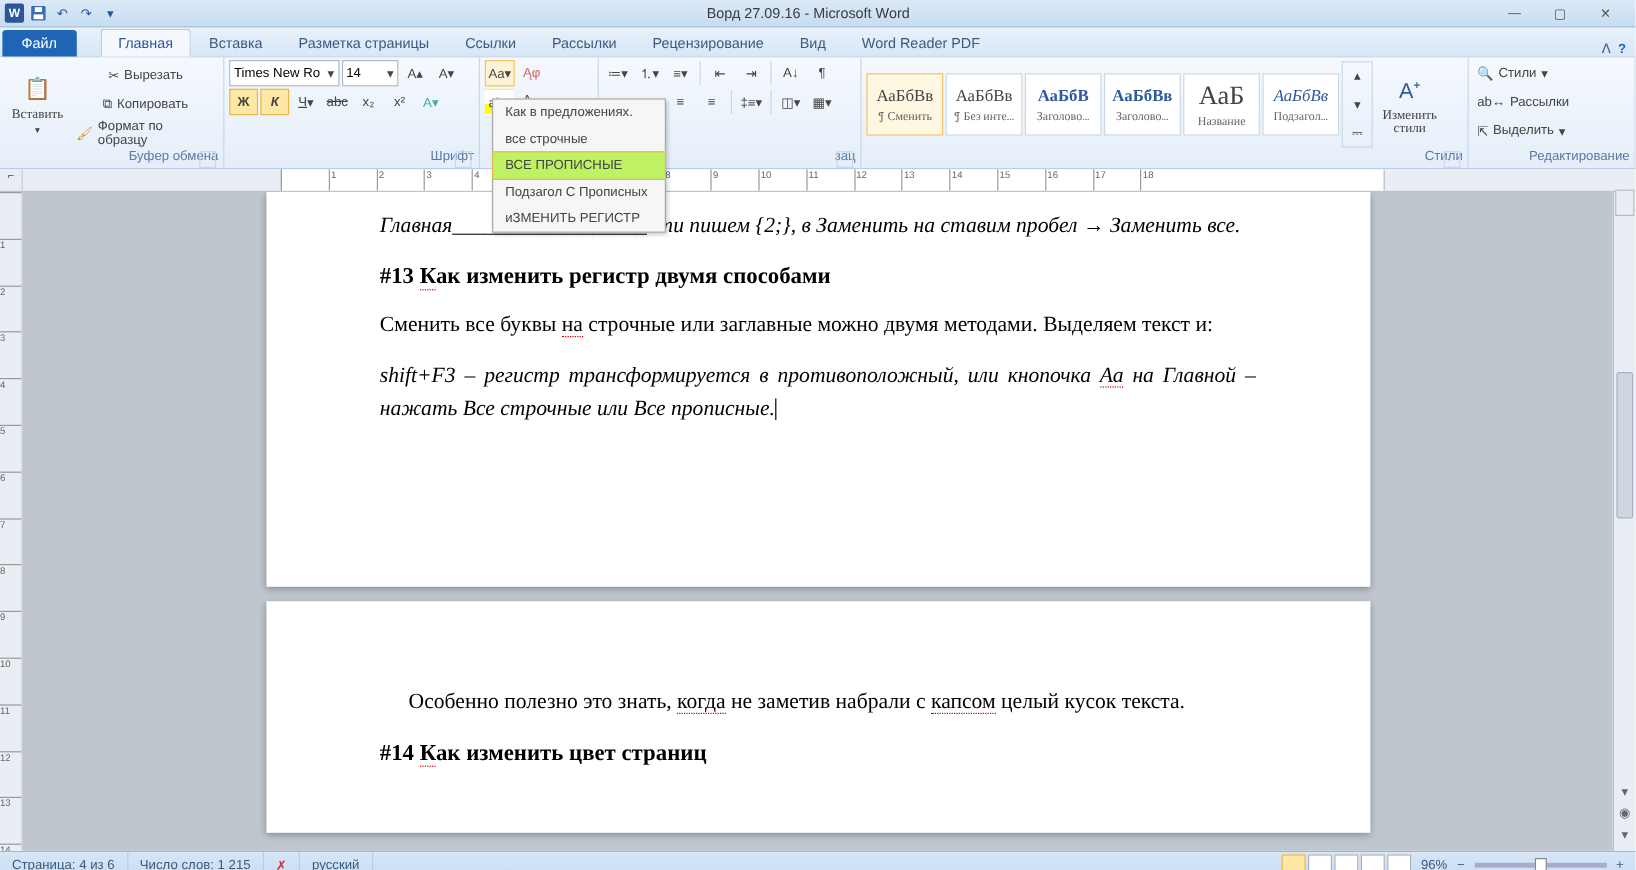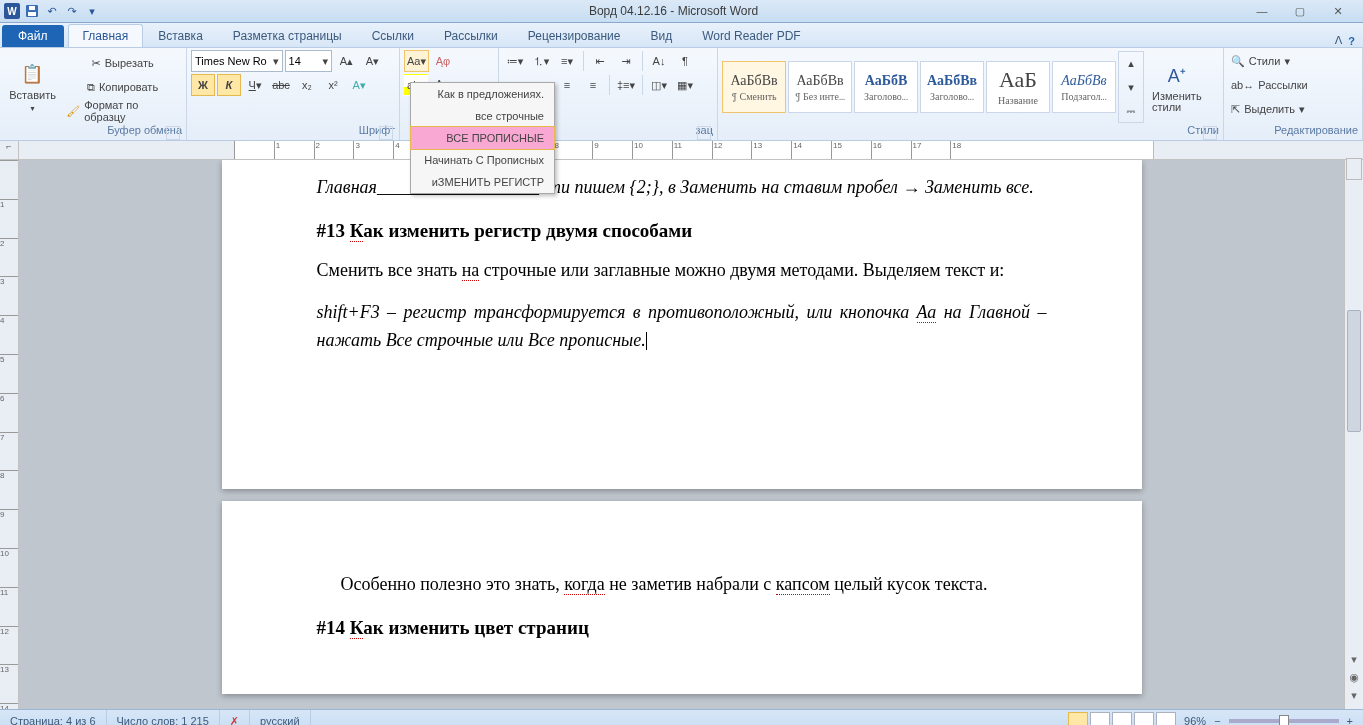--- a/index.html
+++ b/index.html
@@ -4,48 +4,48 @@
 <style>
   html,body{margin:0;padding:0;font-family:"Segoe UI",Tahoma,sans-serif;font-size:11px;color:#444;background:#fff;user-select:none;}
   .titlebar{height:22px;background:linear-gradient(#dbe9f7,#c7ddf2);display:flex;align-items:center;border-bottom:1px solid #8ba9cc;}
   .qat{display:flex;align-items:center;gap:4px;padding-left:4px;}
   .qat .wicon{width:16px;height:16px;background:#2b579a;color:#fff;display:flex;align-items:center;justify-content:center;font-weight:bold;font-size:10px;border-radius:2px;}
   .qat .qbtn{width:16px;height:16px;display:flex;align-items:center;justify-content:center;color:#2b579a;}
   .title{flex:1;text-align:center;font-size:12px;color:#3b3b3b;}
   .wincontrols{display:flex;gap:8px;padding-right:10px;}
   .wincontrols div{width:30px;height:18px;display:flex;align-items:center;justify-content:center;color:#555;}
   .tabbar{height:24px;background:linear-gradient(#e8f1fb,#d7e6f7);display:flex;align-items:flex-end;border-bottom:1px solid #b8cde4;padding-left:2px;}
-  .filetab{background:#1e66b5;color:#fff;padding:4px 16px;border-radius:3px 3px 0 0;margin-right:4px;font-size:12px;}
+  .filetab{background:#1e66b5;color:#fff;padding:4px 16px;border-radius:3px 3px 0 0;margin-right:20px;font-size:12px;}
   .rtab{padding:4px 14px;font-size:12px;color:#3c5a7d;border:1px solid transparent;border-bottom:none;}
   .rtab.active{background:#f5f9fe;border-color:#b8cde4;border-radius:3px 3px 0 0;color:#2b579a;}
   .tabright{margin-left:auto;display:flex;gap:6px;padding-right:8px;align-items:center;color:#3c5a7d;}
   .ribbon{height:92px;background:linear-gradient(#f5f9fe,#e5eef9);display:flex;border-bottom:1px solid #b8cde4;}
   .group{border-right:1px solid #c9d7e8;display:flex;flex-direction:column;padding:2px 4px 0;}
   .group-body{flex:1;display:flex;align-items:center;gap:2px;}
   .group-label{height:16px;text-align:right;font-size:11px;color:#5a7aa3;}
   .bigbtn{display:flex;flex-direction:column;align-items:center;justify-content:center;padding:2px 6px;gap:2px;min-width:38px;}
   .bigbtn .ic{width:28px;height:28px;display:flex;align-items:center;justify-content:center;font-size:18px;}
-  .bigbtn span{font-size:11px;text-align:left;line-height:11px;}
+  .bigbtn span{font-size:11px;text-align:center;line-height:11px;font-family:Liberation Serif, serif;}
   .col{display:flex;flex-direction:column;gap:2px;}
   .row{display:flex;align-items:center;gap:2px;}
   .smbtn{min-width:18px;height:20px;display:flex;align-items:center;justify-content:center;border:1px solid transparent;padding:0 2px;}
   .smbtn.sel{background:#ffe8a6;border-color:#e6b84d;}
   .smbtn.hl{background:#fff3d5;border:1px solid #f0c36d;}
   .combo{display:flex;align-items:center;border:1px solid #abc;background:#fff;height:20px;}
   .combo input{border:none;outline:none;font-size:11px;width:72px;padding:0 3px;}
   .combo.size input{width:28px;}
   .dlaunch{width:12px;height:12px;border:1px solid #c9d7e8;margin-left:auto;margin-top:-14px;margin-right:2px;align-self:flex-end;}
   .styles-gallery{display:flex;gap:2px;align-items:center;}
   .style-box{width:62px;height:50px;border:1px solid #c9d7e8;background:#fff;display:flex;flex-direction:column;align-items:center;justify-content:center;font-family:Cambria,serif;}
   .style-box.sel{border-color:#f0c36d;background:#fff7e1;}
   .style-box .prev{font-size:14px;}
   .style-box .nm{font-size:10px;color:#666;margin-top:2px;}
   .dropdown{position:absolute;top:82px;left:410px;width:143px;background:#f6f6f6;border:1px solid #a9a9a9;box-shadow:2px 2px 4px rgba(0,0,0,.25);z-index:20;}
-  .dropdown-item{padding:5px 10px;font-size:11px;text-align:right;}
-  .dropdown-item.highlight{background:#f9a8d4;border:1px solid #e6b84d;margin:-1px;}
+  .dropdown-item{padding:5px 10px;font-size:11px;}
+  .dropdown-item.highlight{background:#bef264;border:1px solid #e6b84d;margin:-1px;}
   .hruler{height:18px;background:#e9eef5;border-bottom:1px solid #c2c2c2;position:relative;overflow:hidden;}
   .hruler .page{position:absolute;left:215px;width:920px;top:0;bottom:0;background:#fff;border-left:1px solid #bbb;border-right:1px solid #bbb;}
   .hruler .ticks{position:absolute;left:0;right:0;top:0;bottom:0;display:flex;}
   .tick{flex:0 0 37.8px;border-left:1px solid #999;font-size:8px;color:#666;padding-left:1px;}
   .rowrap{display:flex;height:549px;}
   .vruler{width:18px;background:#e9eef5;border-right:1px solid #c2c2c2;display:flex;flex-direction:column;overflow:hidden;}
   .vtick{flex:0 0 37.8px;border-top:1px solid #999;font-size:8px;color:#666;}
   .canvas{flex:1;background:#bfc6cd;overflow:auto;position:relative;}
   .page{width:920px;margin:0 auto 12px;background:#fff;box-shadow:0 2px 6px rgba(0,0,0,.3);padding:30px 95px 40px;font-family:"Times New Roman",serif;font-size:18px;color:#000;line-height:1.55;box-sizing:border-box;}
   .page.first{margin-top:0;padding-top:14px;}
@@ -79,21 +79,21 @@
         <svg width="14" height="14" viewBox="0 0 14 14">
           <rect x="1" y="1" width="12" height="12" fill="#3a6db5" rx="1"></rect>
           <rect x="3" y="8" width="8" height="4" fill="#fff"></rect>
           <rect x="4" y="2" width="6" height="4" fill="#fff"></rect>
         </svg>
       </div>
     <div class="qbtn">↶</div>
     <div class="qbtn">↷</div>
     <div class="qbtn">▾</div>
   </div>
-  <div class="title">Ворд 04.12.16 - Microsoft Word</div>
+  <div class="title">Ворд 27.09.16 - Microsoft Word</div>
   <div class="wincontrols">
     <div>—</div>
     <div>▢</div>
     <div>✕</div>
   </div>
 </div>
 
 <div class="tabbar">
   <div class="filetab">Файл</div>
   <div class="rtab active">Главная</div>
@@ -267,21 +267,21 @@
       <div class="row smbtn" style="width:auto;gap:4px;"><span>⇱</span><span>Выделить</span>▾</div>
     </div>
     <div class="group-label">Редактирование</div>
   </div>
 </div>
 
 <div class="dropdown">
   <div class="dropdown-item">Как в предложениях.</div>
   <div class="dropdown-item">все строчные</div>
   <div class="dropdown-item highlight">ВСЕ ПРОПИСНЫЕ</div>
-  <div class="dropdown-item">Начинать С Прописных</div>
+  <div class="dropdown-item">Подзагол С Прописных</div>
   <div class="dropdown-item">иЗМЕНИТЬ РЕГИСТР</div>
 </div>
 
 <div style="display:flex;">
   <div style="width:18px;height:18px;background:#e9eef5;border-right:1px solid #c2c2c2;border-bottom:1px solid #c2c2c2;font-size:9px;text-align:center;">⌐</div>
   <div class="hruler" style="flex:1;">
     <div class="page" style="padding:0;margin:0;box-shadow:none;"></div>
     <div class="ticks" style="left:215px;">
         <div class="tick"></div>
         <div class="tick">1</div>
@@ -321,21 +321,21 @@
       <div class="vtick">10</div>
       <div class="vtick">11</div>
       <div class="vtick">12</div>
       <div class="vtick">13</div>
       <div class="vtick">14</div>
   </div>
   <div class="canvas">
     <div class="page first">
       <p class="ital"><span>Главная__________________йти пишем {2;}, в Заменить на ставим пробел → Заменить все.</span></p>
       <h3>#13 <span class="redu">К</span>ак изменить регистр двумя способами</h3>
-      <p style="text-align:justify;"><span>Сменить все знать </span><span class="redu">на</span><span> строчные или заглавные можно двумя методами. Выделяем текст и:</span></p>
+      <p style="text-align:justify;"><span>Сменить все буквы </span><span class="redu">на</span><span> строчные или заглавные можно двумя методами. Выделяем текст и:</span></p>
       <p class="ital" style="text-align:justify;"><span>shift+F3 – регистр трансформируется в противоположный, или кнопочка </span><span class="redu">Аа</span><span> на Главной – нажать Все строчные или Все прописные.</span><span class="cursor"></span></p>
       <div style="height:80px;"></div>
     </div>
     <div class="page">
       <div style="height:40px;"></div>
       <p style="text-align:justify;margin-left:24px;"><span>Особенно полезно это знать, </span><span class="redu">когда</span><span> не заметив набрали с </span><span class="redu">капсом</span><span> целый кусок текста.</span></p>
       <h3>#14 <span class="redu">К</span>ак изменить цвет страниц</h3>
     </div>
   </div>
   <div class="scrollbar">

